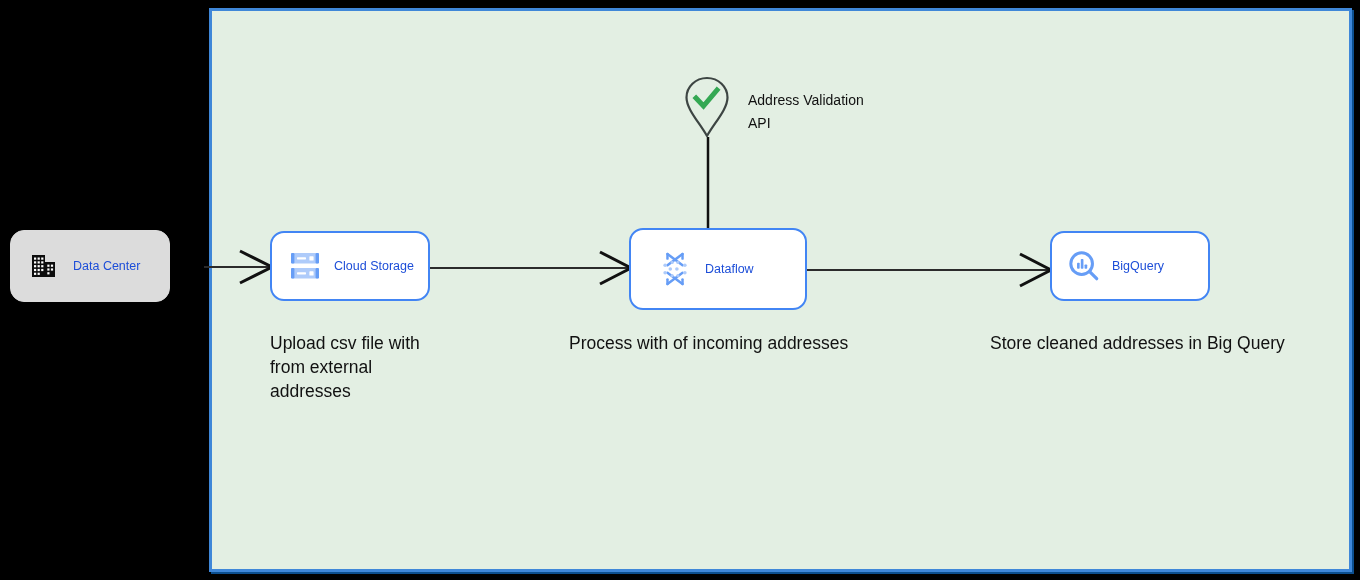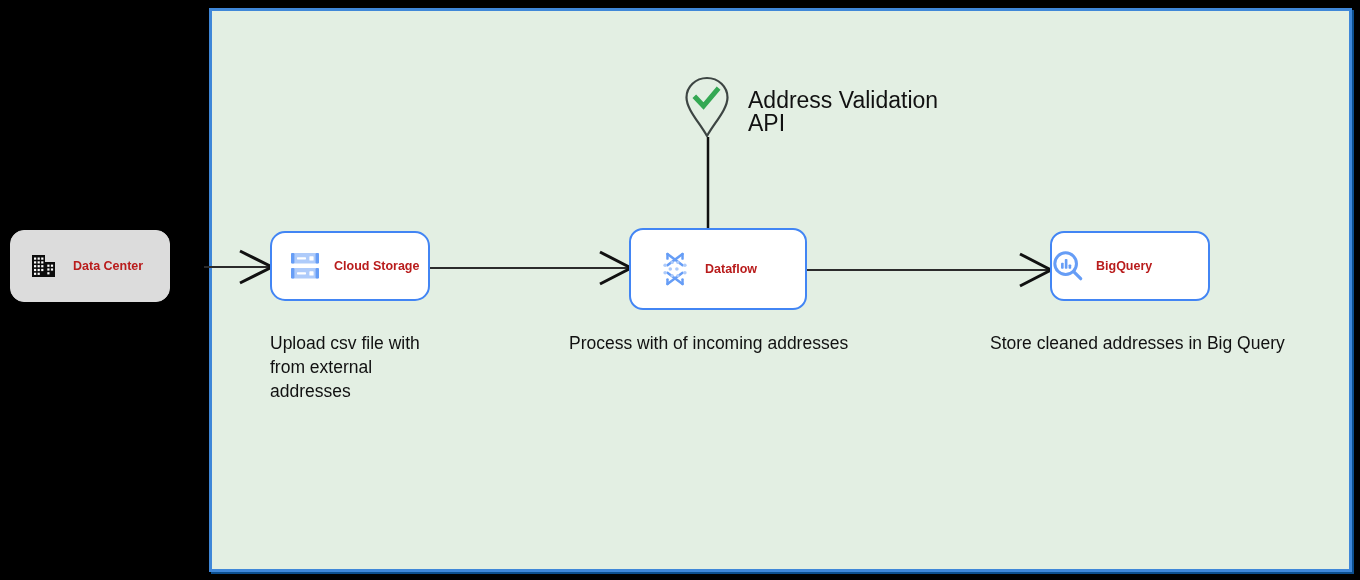--- a/index.html
+++ b/index.html
@@ -45,64 +45,63 @@
     background: #ffffff;
     border: 2px solid #4285f4;
     border-radius: 14px;
   }
   .node-icon {
     flex: 0 0 auto;
     display: block;
   }
   .node-label {
     font-size: 12.5px;
-    color: #b91c1c;
+    color: #1d4ed8;
     white-space: nowrap;
     line-height: 1.2;
-    font-weight: bold;
   }
 
   #node-datacenter {
     left: 10px;  top: 230px;  width: 160px; height: 72px;
     padding-left: 20px;
   }
   #node-datacenter .node-label { margin-left: 16px; }
 
   #node-cloudstorage {
     left: 270px; top: 231px;  width: 160px; height: 70px;
     padding-left: 18px;
-    border-radius: 15px;
   }
   #node-cloudstorage .node-label { margin-left: 14px; }
 
   #node-dataflow {
     left: 629px; top: 228px;  width: 178px; height: 82px;
     padding-left: 28px;
   }
   #node-dataflow .node-label { margin-left: 14px; }
 
   #node-bigquery {
     left: 1050px; top: 231px; width: 160px; height: 70px;
+    padding-left: 16px;
   }
   #node-bigquery .node-label { margin-left: 12px; }
 
   
   #api-marker {
     position: absolute;
     left: 684px;
     top: 76px;
     width: 46px;
     height: 62px;
   }
   #api-label {
     position: absolute;
     left: 748px;
     top: 89px;
     width: 230px;
-    font-size: 23px;
+    font-size: 14px;
     line-height: 23px;
     color: #111111;
   }
 
   
   .connector { position: absolute; }
 
   #conn-datacenter-storage { left: 204px; top: 249px; width: 72px; height: 36px; }
   #conn-storage-dataflow   { left: 424px; top: 250px; width: 212px; height: 36px; }
   #conn-dataflow-bigquery  { left: 802px; top: 252px; width: 254px; height: 36px; }

